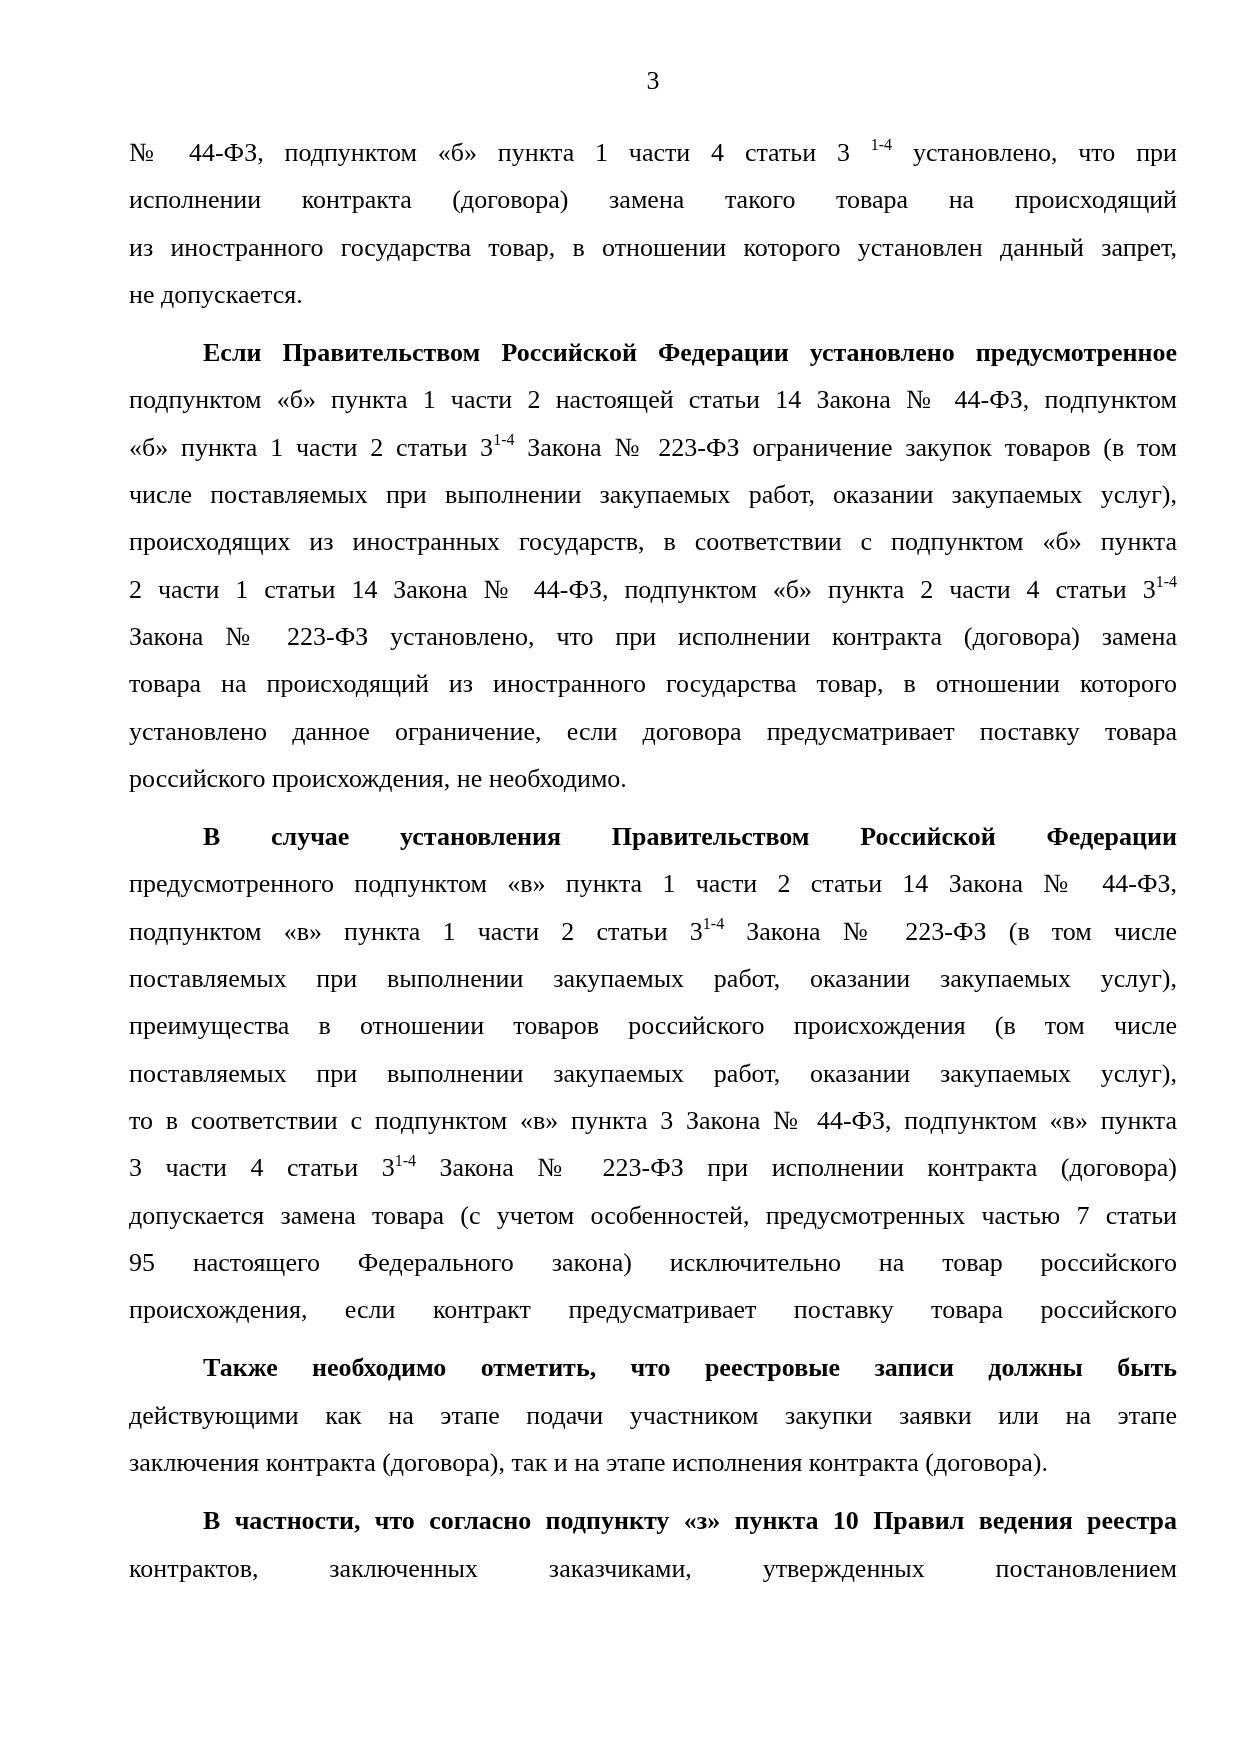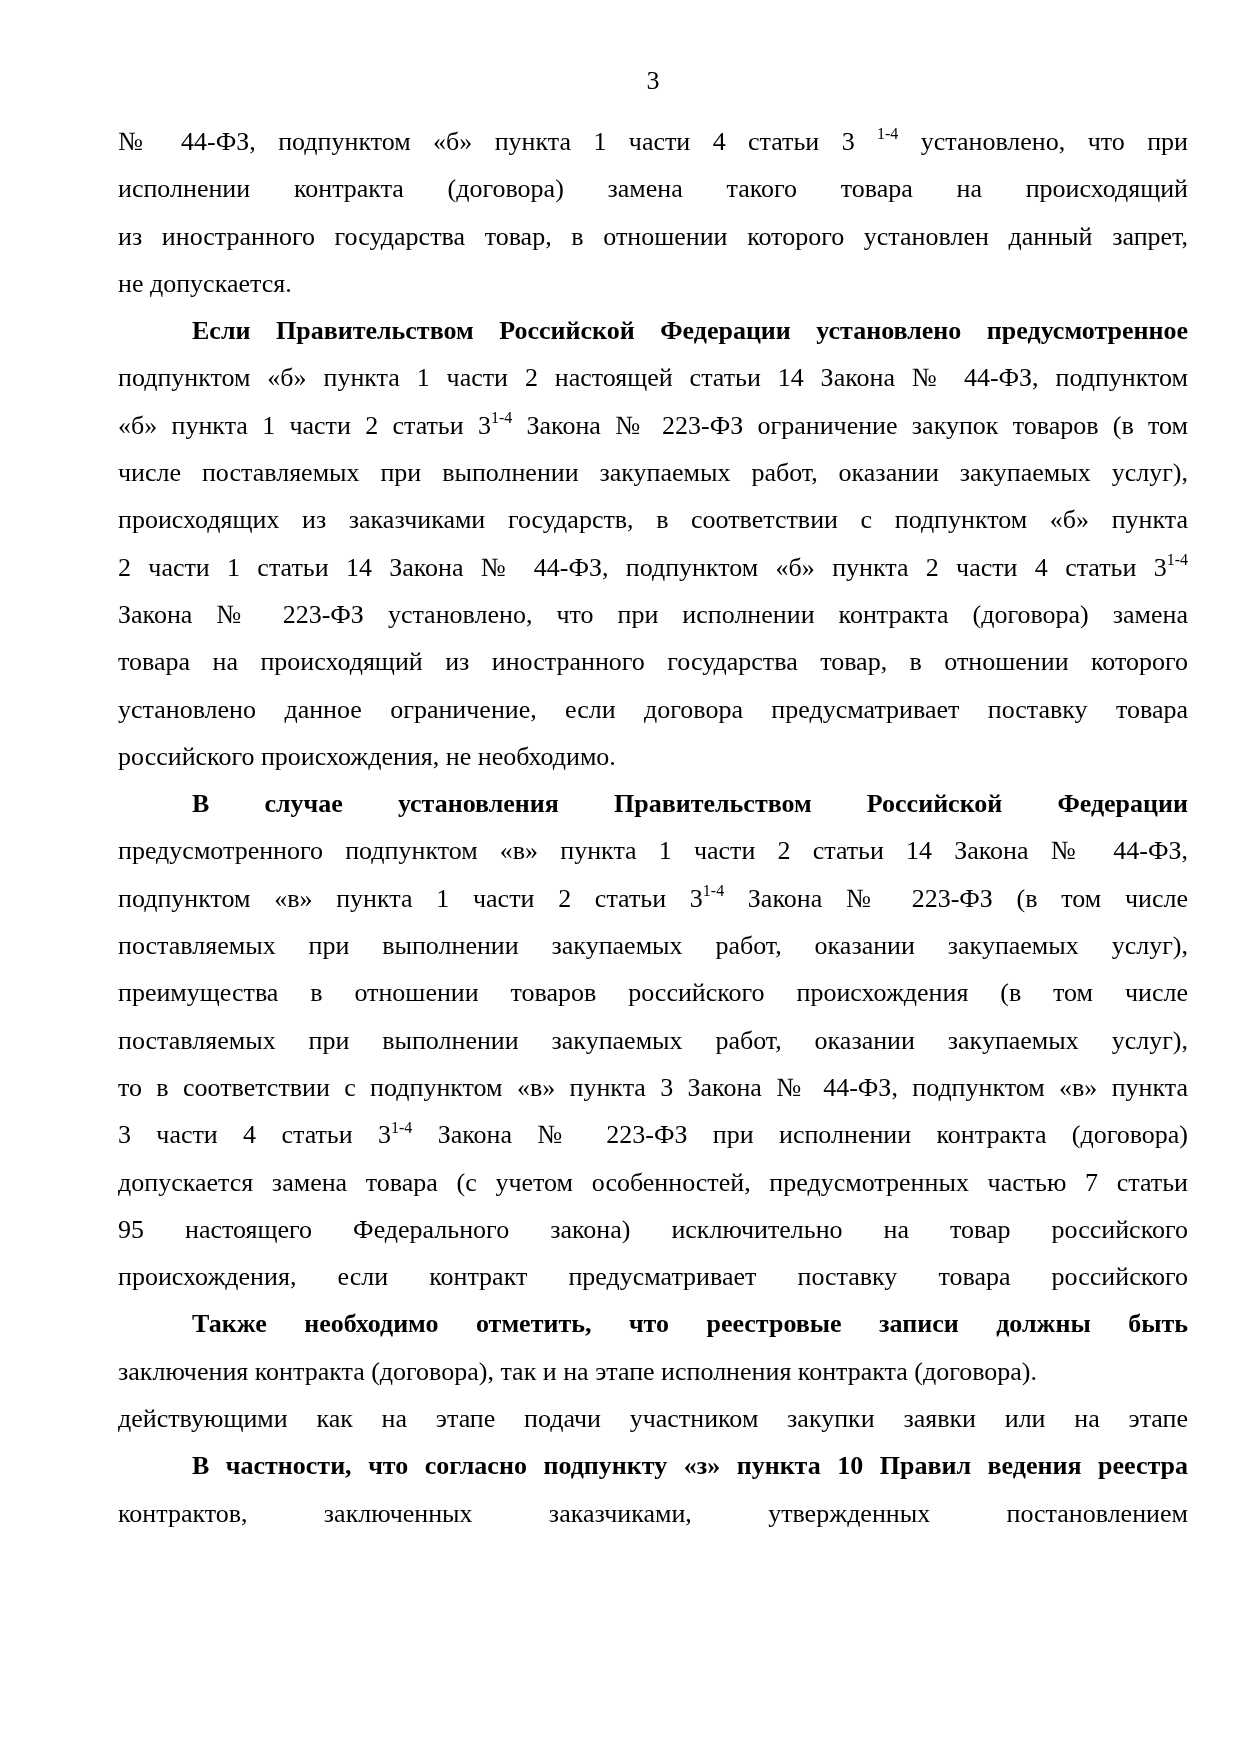--- a/index.html
+++ b/index.html
@@ -25,21 +25,21 @@
     font-size: 26px;
     line-height: 30px;
   }
   .content {
     position: absolute;
     top: 118px;
     left: 118px;
     width: 1070px;
   }
   .paragraph {
-    margin: 0;
+    margin: 11px;
     padding: 0;
   }
   .line {
     font-size: 26px;
     line-height: 47.3px;
     text-align: justify;
     text-align-last: justify;
     -moz-text-align-last: justify;
     white-space: normal;
   }
@@ -70,21 +70,21 @@
         <div class="line">№ 44-ФЗ, подпунктом «б» пункта 1 части 4 статьи 3 <sup>1-4</sup> установлено, что при</div>
         <div class="line">исполнении контракта (договора) замена такого товара на происходящий</div>
         <div class="line">из иностранного государства товар, в отношении которого установлен данный запрет,</div>
         <div class="line flush-left">не допускается.</div>
       </div>
       <div class="paragraph">
         <div class="line indent">Если Правительством Российской Федерации установлено предусмотренное</div>
         <div class="line">подпунктом «б» пункта 1 части 2 настоящей статьи 14 Закона № 44-ФЗ, подпунктом</div>
         <div class="line">«б» пункта 1 части 2 статьи 3<sup>1-4</sup> Закона № 223-ФЗ ограничение закупок товаров (в том</div>
         <div class="line">числе поставляемых при выполнении закупаемых работ, оказании закупаемых услуг),</div>
-        <div class="line">происходящих из заказчиками государств, в соответствии с подпунктом «б» пункта</div>
+        <div class="line">происходящих из иностранных государств, в соответствии с подпунктом «б» пункта</div>
         <div class="line">2 части 1 статьи 14 Закона № 44-ФЗ, подпунктом «б» пункта 2 части 4 статьи 3<sup>1-4</sup></div>
         <div class="line">Закона № 223-ФЗ установлено, что при исполнении контракта (договора) замена</div>
         <div class="line">товара на происходящий из иностранного государства товар, в отношении которого</div>
         <div class="line">установлено данное ограничение, если договора предусматривает поставку товара</div>
         <div class="line flush-left">российского происхождения, не необходимо.</div>
       </div>
       <div class="paragraph">
         <div class="line indent">В случае установления Правительством Российской Федерации</div>
         <div class="line">предусмотренного подпунктом «в» пункта 1 части 2 статьи 14 Закона № 44-ФЗ,</div>
         <div class="line">подпунктом «в» пункта 1 части 2 статьи 3<sup>1-4</sup> Закона № 223-ФЗ (в том числе</div>
@@ -92,21 +92,21 @@
         <div class="line">преимущества в отношении товаров российского происхождения (в том числе</div>
         <div class="line">поставляемых при выполнении закупаемых работ, оказании закупаемых услуг),</div>
         <div class="line">то в соответствии с подпунктом «в» пункта 3 Закона № 44-ФЗ, подпунктом «в» пункта</div>
         <div class="line">3 части 4 статьи 3<sup>1-4</sup> Закона № 223-ФЗ при исполнении контракта (договора)</div>
         <div class="line">допускается замена товара (с учетом особенностей, предусмотренных частью 7 статьи</div>
         <div class="line">95 настоящего Федерального закона) исключительно на товар российского</div>
         <div class="line">происхождения, если контракт предусматривает поставку товара российского</div>
       </div>
       <div class="paragraph">
         <div class="line indent">Также необходимо отметить, что реестровые записи должны быть</div>
+        <div class="line">действующими как на этапе подачи участником закупки заявки или на этапе</div>
         <div class="line flush-left">заключения контракта (договора), так и на этапе исполнения контракта (договора).</div>
-        <div class="line">действующими как на этапе подачи участником закупки заявки или на этапе</div>
       </div>
       <div class="paragraph">
         <div class="line indent">В частности, что согласно подпункту «з» пункта 10 Правил ведения реестра</div>
         <div class="line">контрактов, заключенных заказчиками, утвержденных постановлением</div>
       </div>
     </div>
 </div>
 
 </body></html>

